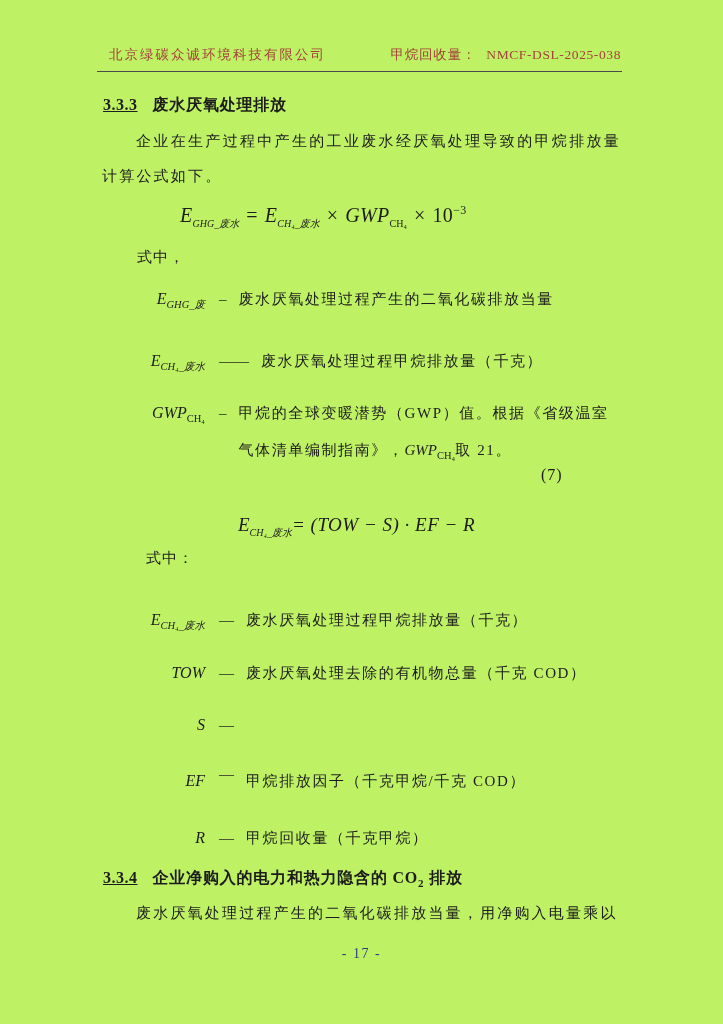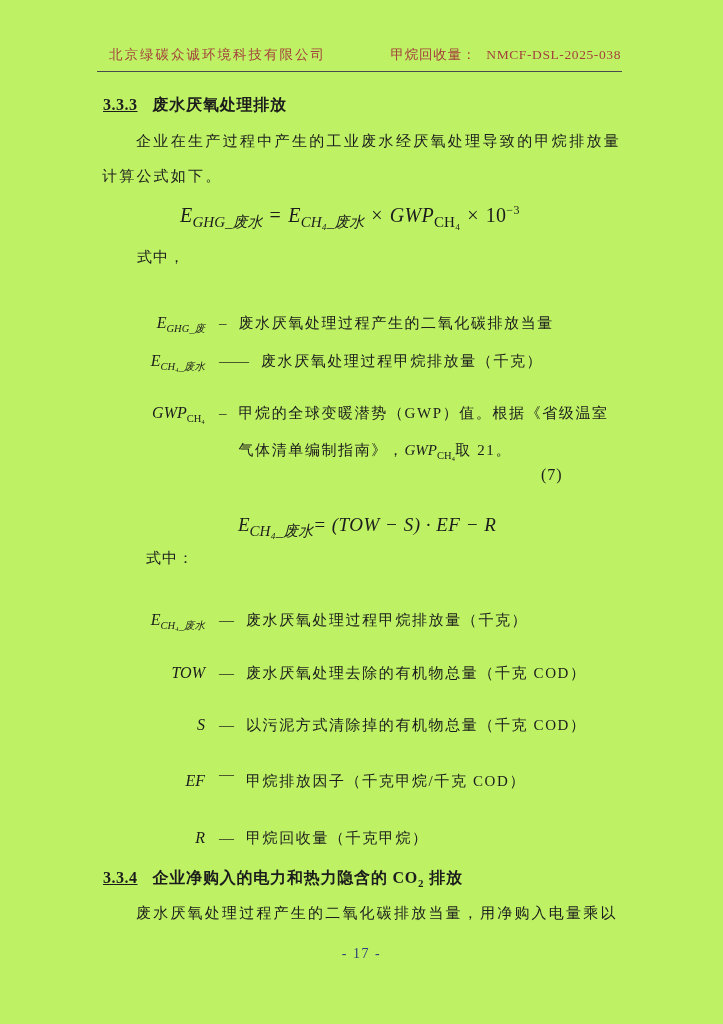--- a/index.html
+++ b/index.html
@@ -40,21 +40,21 @@
     font-size:15px; line-height:35px;
     letter-spacing:2.2px; text-align:justify; text-indent:34px;
   }
 
   
   .formula-main {
     position:absolute; left:180px; top:203px;
     font-size:20px; font-style:italic; letter-spacing:0.3px;
     white-space:nowrap;
   }
-  .formula-main sub, .f7-expr sub { font-size:15px; letter-spacing:0; }
+  .formula-main sub, .f7-expr sub { font-size:10px; letter-spacing:0; }
   .sub-upright { font-style:normal; }
   .f-op { font-style:normal; margin:0 7px; }
   .f-upright { font-style:normal; }
   .formula-main sup { font-size:12px; font-style:normal; }
 
   .formula7-block { position:absolute; left:103px; top:478px; width:519px; height:40px; }
   .f7-expr {
     position:absolute; left:135px; top:0;
     font-size:19px; font-style:italic; white-space:nowrap;margin-top:36px;
   }
@@ -107,21 +107,21 @@
   </div>
 
   <div class="body-para" style="top:124px">企业在生产过程中产生的工业废水经厌氧处理导致的甲烷排放量计算公式如下。</div>
 
   <div class="formula-main">
     <span><span>E</span><sub>GHG_废水</sub></span><span class="f-op">=</span><span><span>E</span><sub>CH₄_废水</sub></span><span class="f-op">×</span><span><span>GWP</span><sub class="sub-upright">CH₄</sub></span><span class="f-op">×</span><span class="f-upright"><span>10</span><sup>−3</sup></span>
   </div>
 
   <div class="where-label" style="left:137px; top:248px">式中，</div>
 
-  <div class="def-row" style="top:304px">
+  <div class="def-row" style="top:280px">
     <span class="def-sym"><span>E</span><sub>GHG_废</sub></span>
     <span class="def-dash">–</span>
     <span class="def-desc">废水厌氧处理过程产生的二氧化碳排放当量</span>
   </div>
   <div class="def-row" style="top:342px">
     <span class="def-sym"><span>E</span><sub>CH₄_废水</sub></span>
     <span class="def-dash">——</span>
     <span class="def-desc">废水厌氧处理过程甲烷排放量（千克）</span>
   </div>
   <div class="def-row" style="top:394px">
@@ -143,21 +143,20 @@
     <span class="def-desc">废水厌氧处理过程甲烷排放量（千克）</span>
   </div>
   <div class="def-row" style="top:654px">
     <span class="def-sym"><span>TOW</span></span>
     <span class="def-dash">—</span>
     <span class="def-desc">废水厌氧处理去除的有机物总量（千克 COD）</span>
   </div>
   <div class="def-row" style="top:706px">
     <span class="def-sym"><span>S</span></span>
     <span class="def-dash">—</span>
-    <span class="def-desc">以污泥方式清除掉的有机物总量（千克 COD）</span>
   </div>
   <div class="def-row" style="top:762px">
     <span class="def-sym"><span>EF</span></span>
     <span class="def-dash raised">—</span>
     <span class="def-desc">甲烷排放因子（千克甲烷/千克 COD）</span>
   </div>
   <div class="def-row" style="top:819px">
     <span class="def-sym"><span>R</span></span>
     <span class="def-dash">—</span>
     <span class="def-desc">甲烷回收量（千克甲烷）</span>

